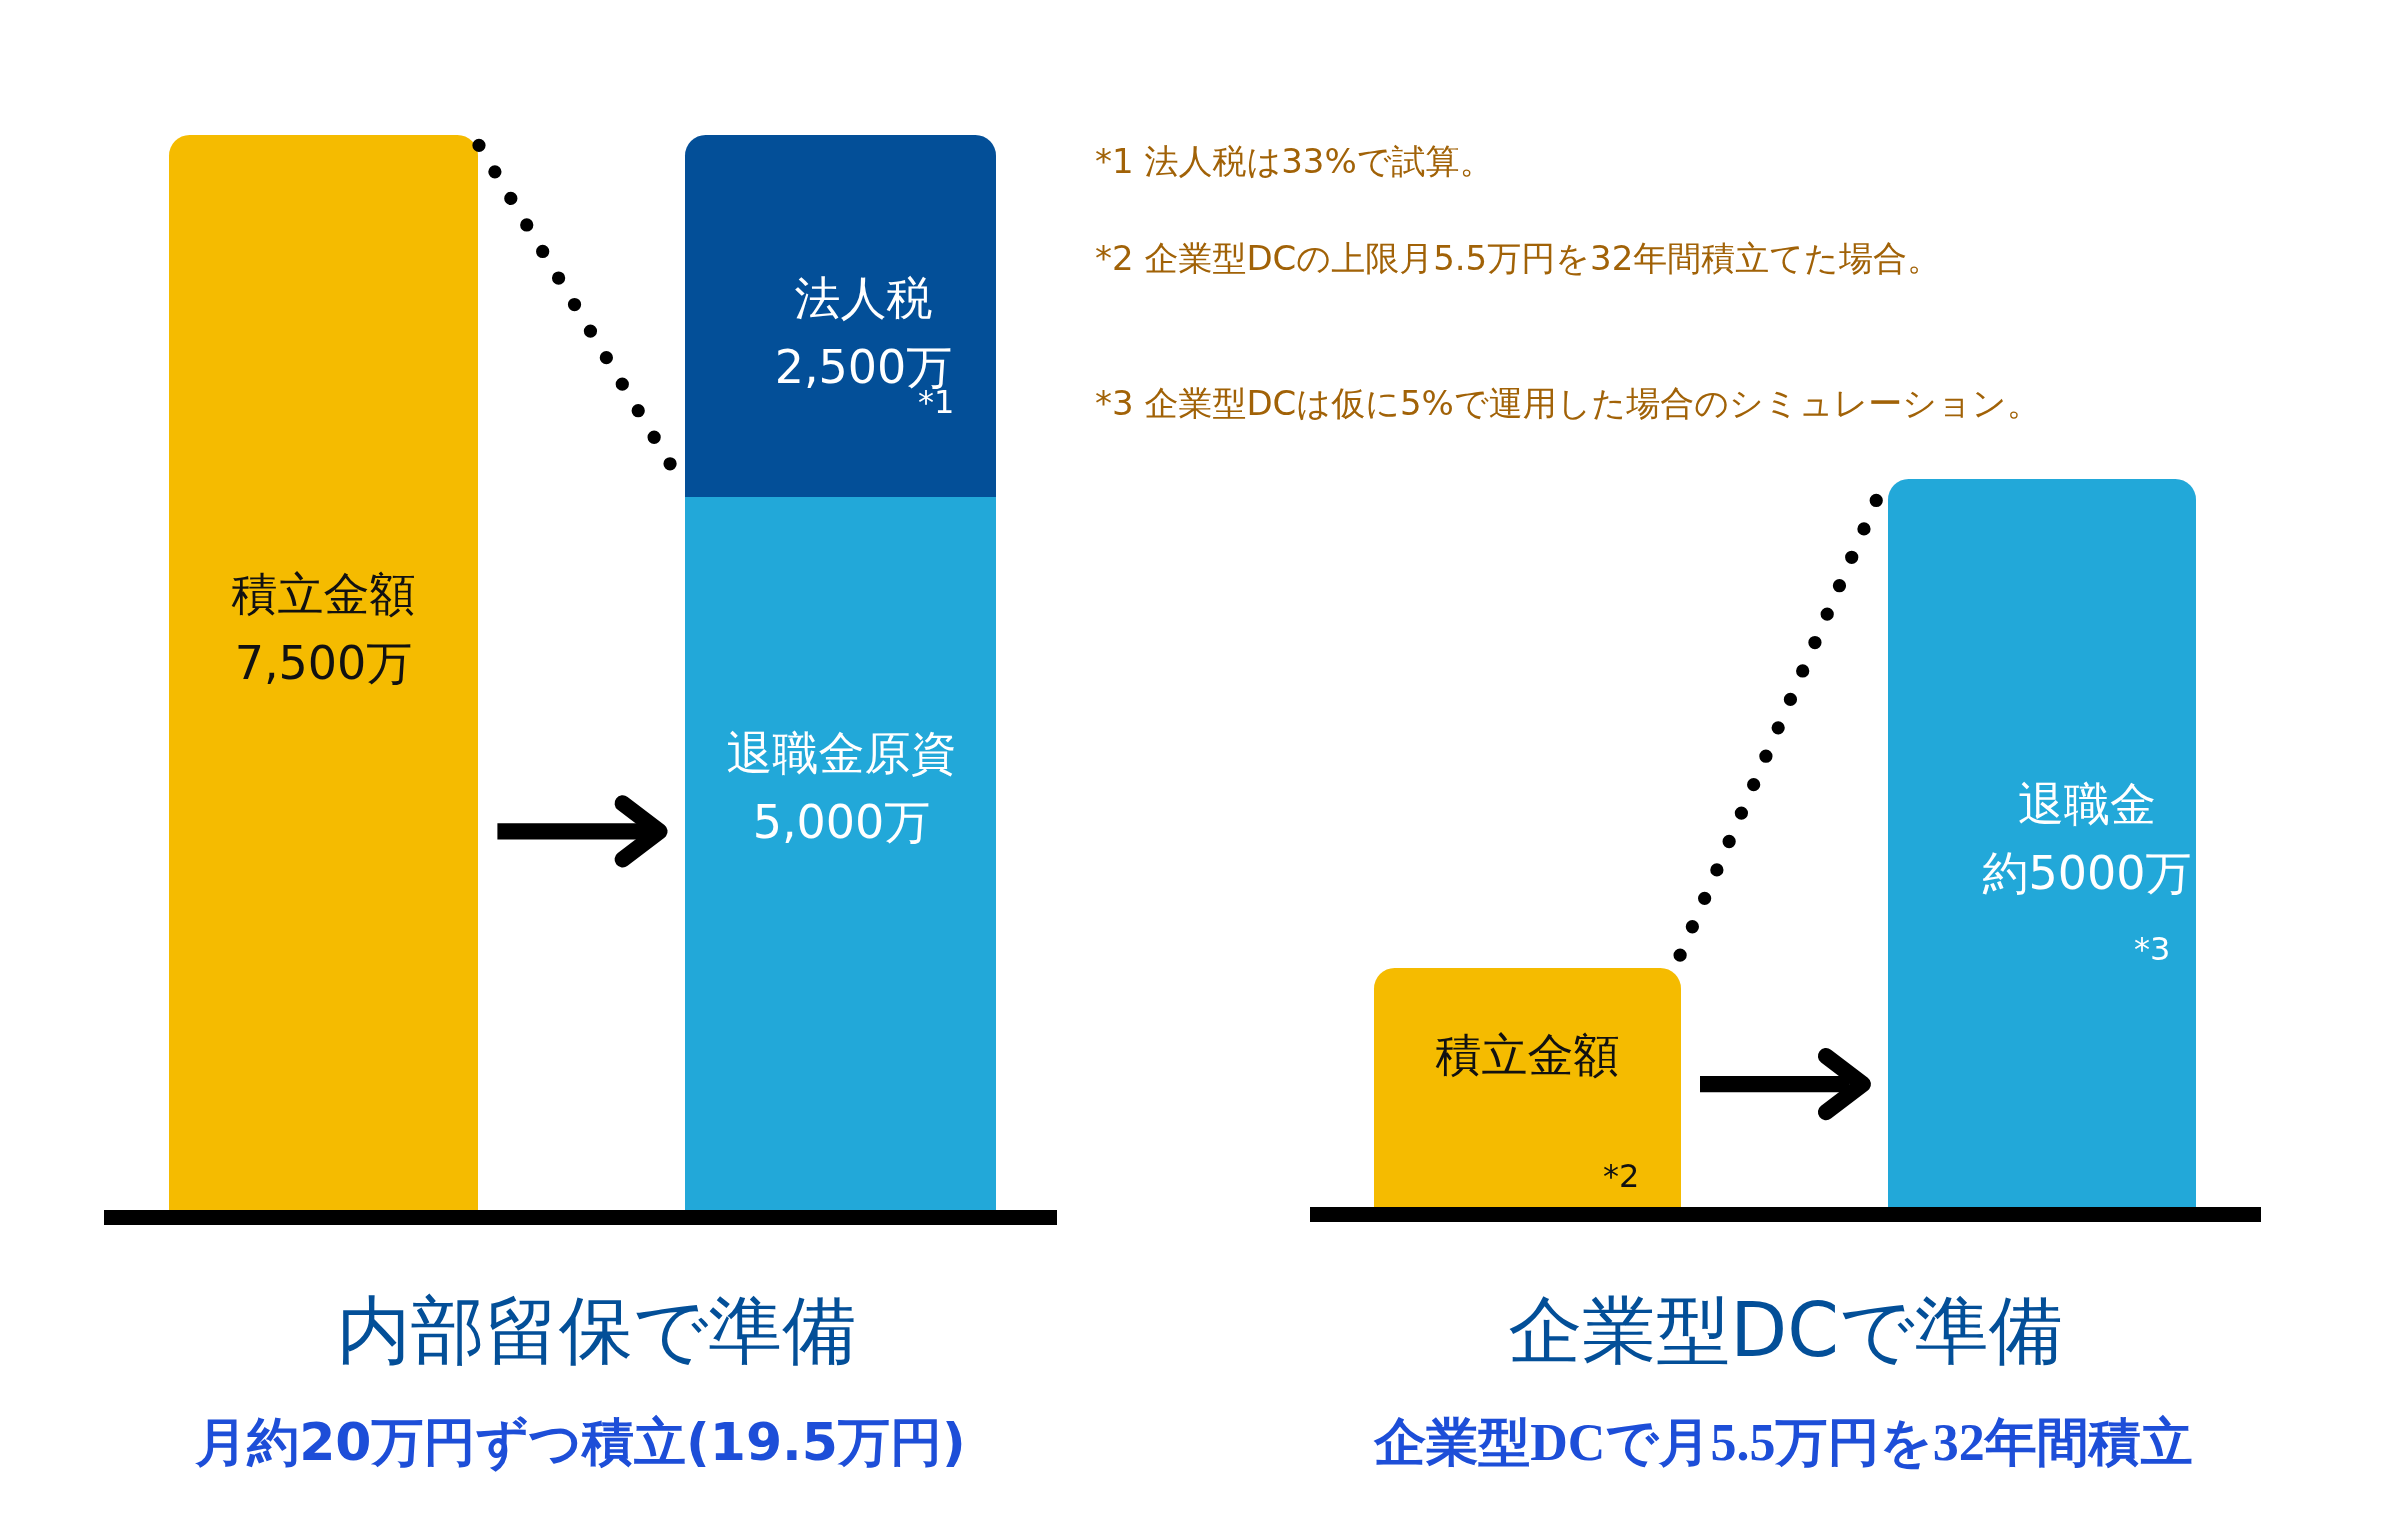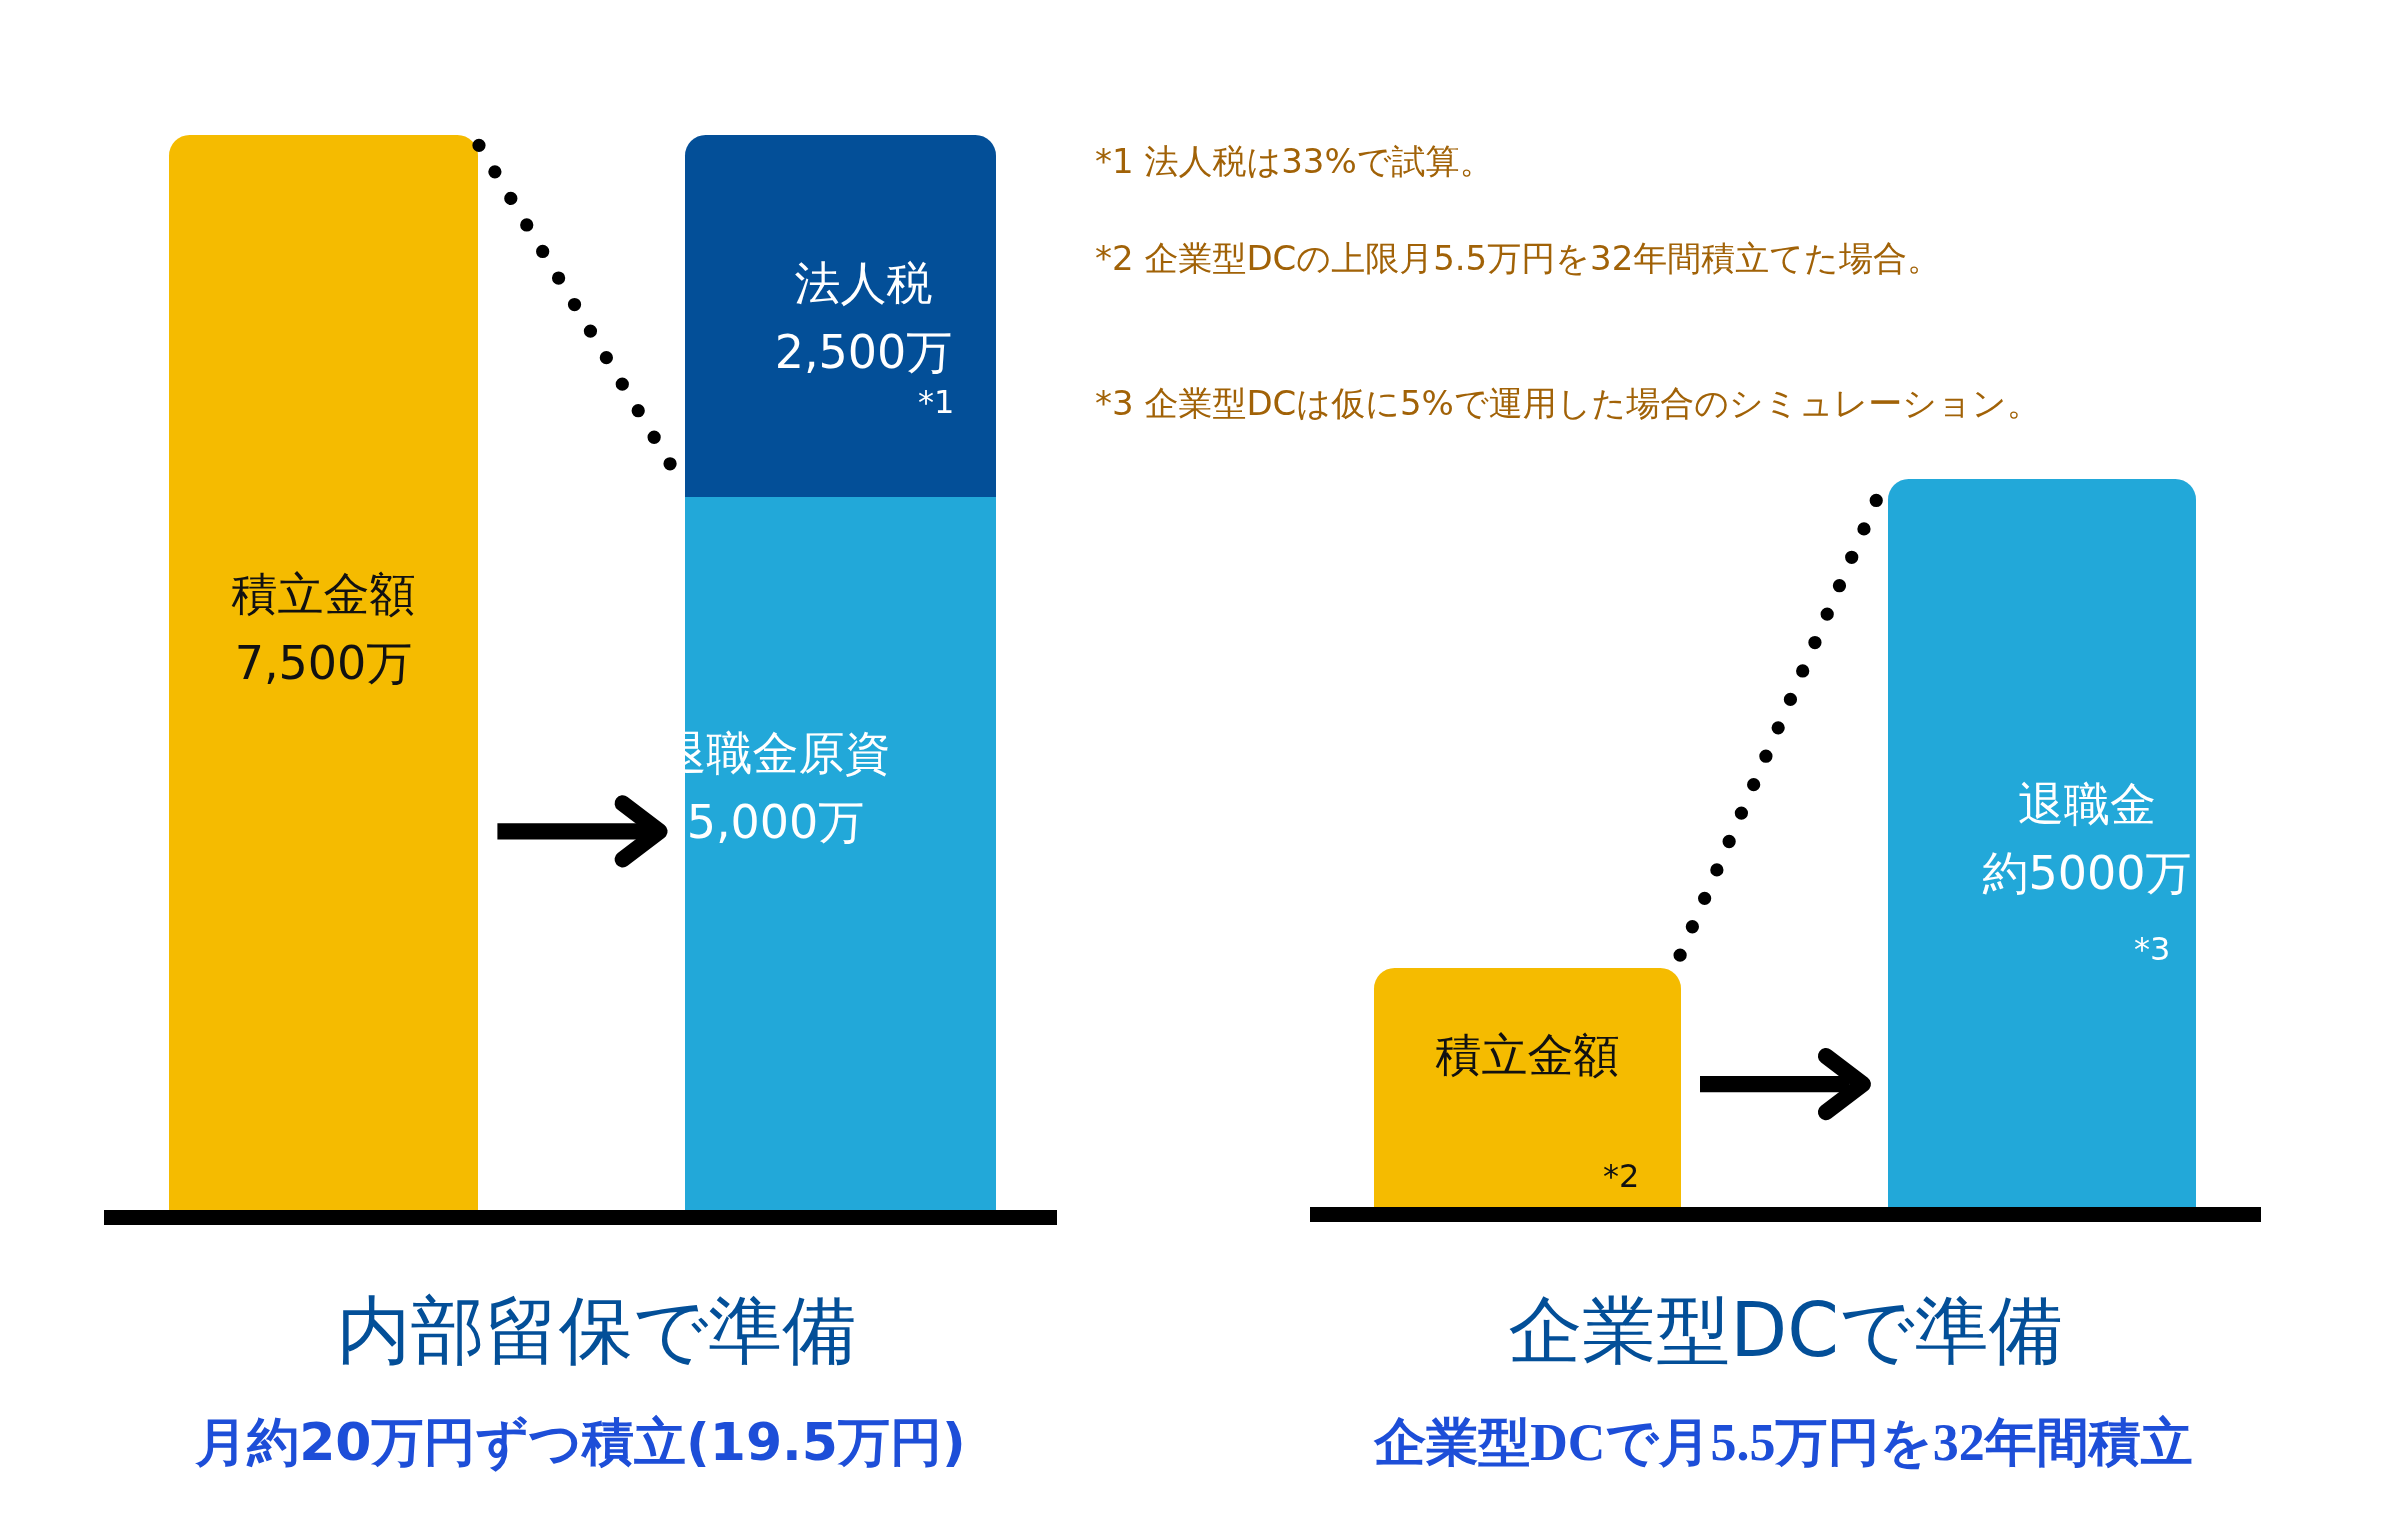--- a/index.html
+++ b/index.html
@@ -24,28 +24,28 @@
 </head>
 <body>
 
 <div class="bar yellow" style="left:169px; top:135px; width:309px; height:1075px; border-radius:20.6px 20.6px 0 0;"></div>
 <div class="label black" style="left:169px; width:309px; top:560px;">
   <div>積立金額</div>
   <div>7,500万</div>
 </div>
 
 <div class="bar dark" style="left:685px; top:135px; width:311px; height:363px; border-radius:20.6px 20.6px 0 0;"></div>
-<div class="label white" style="left:685px; width:357px; top:249px;">
+<div class="label white" style="left:685px; width:357px; top:264px;">
   <div>法人税</div>
   <div>2,500万</div>
 </div>
 <div class="note white" style="left:918px; top:383px;">*1</div>
 
 <div class="bar light" style="left:685px; top:497px; width:311px; height:713px;"></div>
-<div class="label white" style="left:649px; width:253px; top:719px;">
+<div class="label white" style="left:715px; width:253px; top:719px;">
   <div>退職金原資</div>
   <div>5,000万</div>
 </div>
 
 <div class="baseline" style="left:104px; top:1210px; width:953px;"></div>
 
 <div class="title" style="left:120px; width:953px; top:1282px;">内部留保で準備</div>
 <div class="subtitle" style="left:104px; width:953px; top:1408px;">月約20万円ずつ積立(19.5万円)</div>
 
 <div class="footnote" style="top:139px;">*1 法人税は33%で試算。</div>

